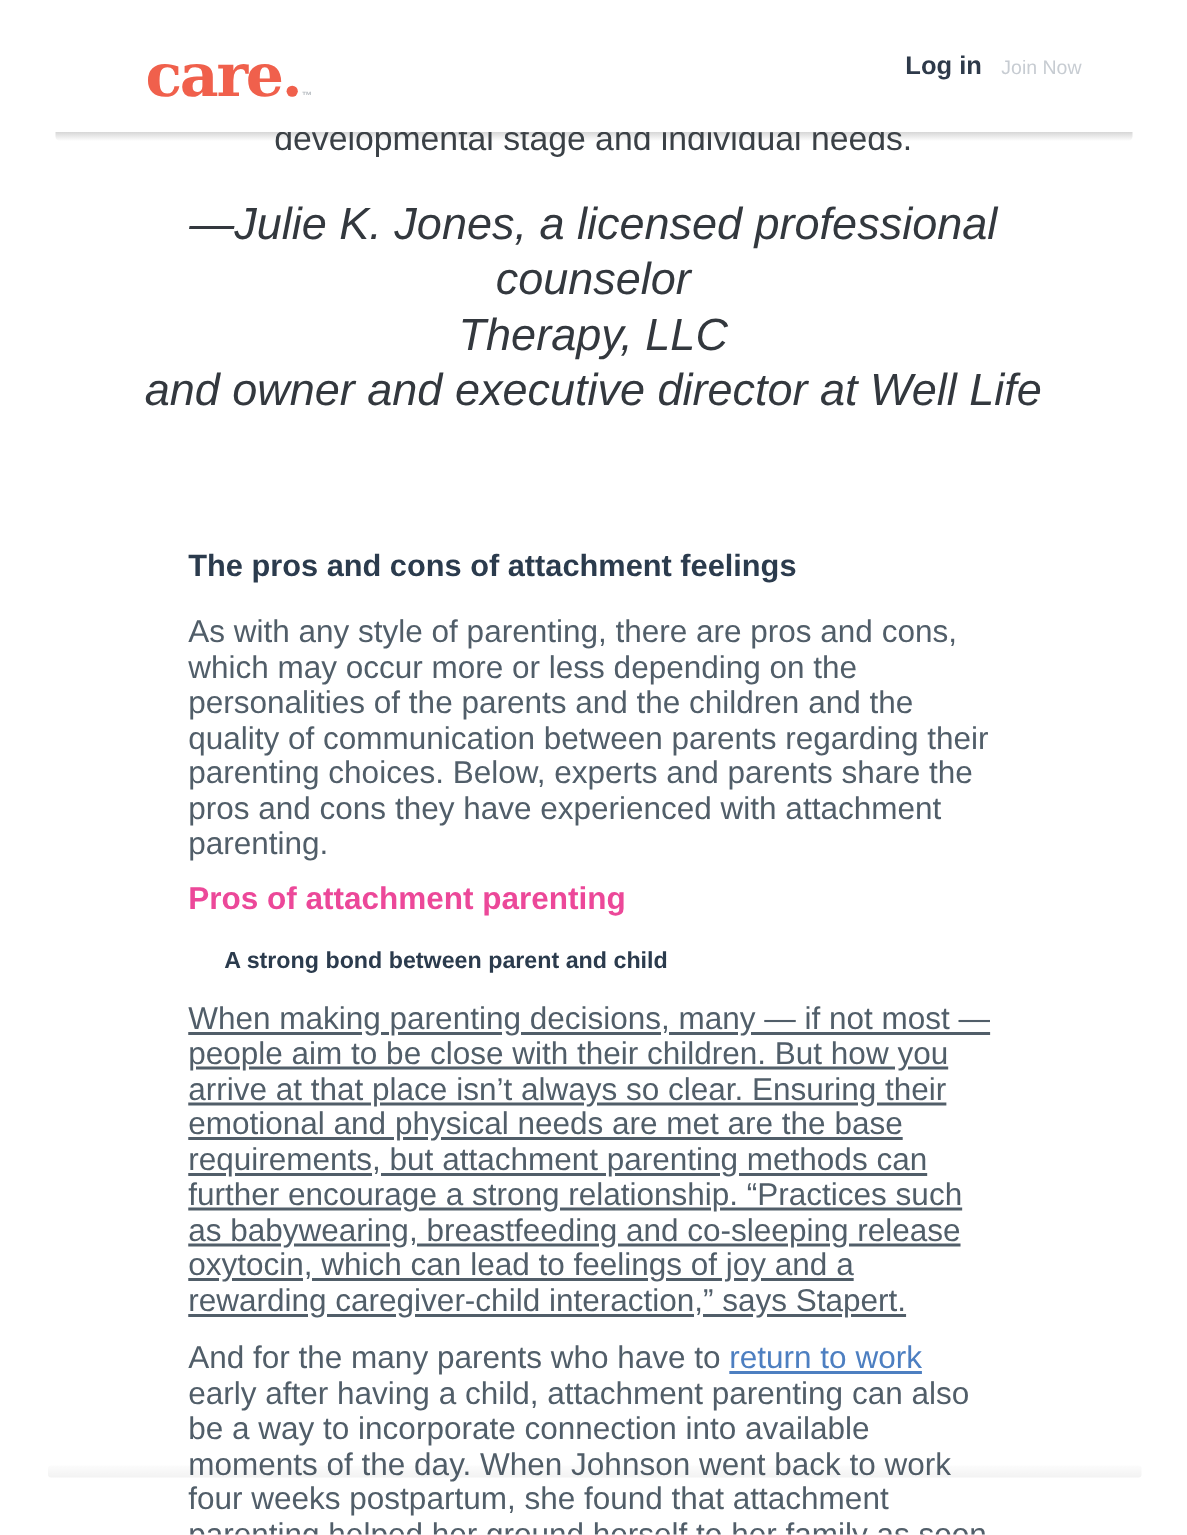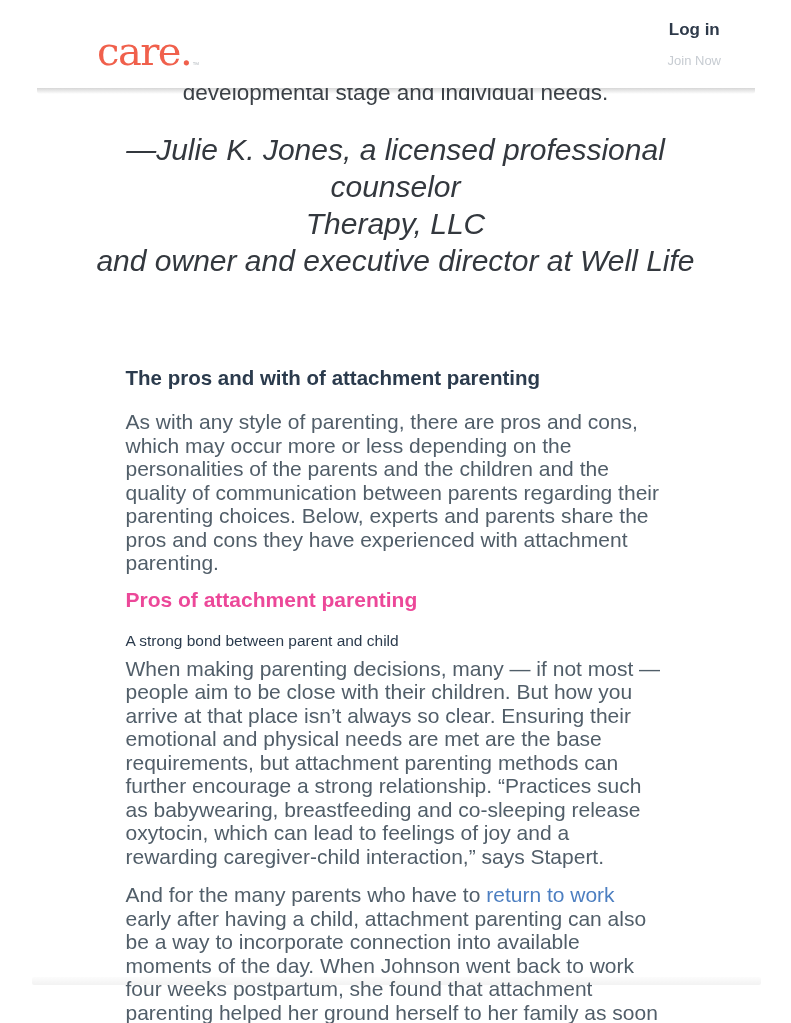--- a/index.html
+++ b/index.html
@@ -30,40 +30,40 @@
     position: absolute;
     left: 37px; right: 36px;
     top: 100%;
     height: 6px;
     background: linear-gradient(to bottom, rgba(70,70,70,0.22), rgba(70,70,70,0));
     border-radius: 0 0 3px 3px;
     pointer-events: none;
   }
   .logo {
     font-family: "DejaVu Serif", serif;
-    font-weight: normal;
+    font-weight: bold;
     font-size: 40px;
     letter-spacing: -1.5px;
     color: #F0604C;
     line-height: 1;
     cursor: pointer;
     position: relative;
     padding-top: 2px;
     margin-top: 12px;
   }
   .logo .tm {
     font-size: 7px;
     letter-spacing: 0;
     color: #b9bec3;
     position: absolute;
     bottom: 3px;
     right: -8px;
     font-family: "Liberation Sans", sans-serif;
   }
-  .nav { display: flex; align-items: center; gap: 13px; flex-direction: column; }
+  .nav { display: flex; align-items: center; gap: 13px; }
   .login-link {
     font-size: 17px;
     font-weight: 700;
     color: #2e3a4a;
     text-decoration: none;
     cursor: pointer;
   }
   .join-link {
     font-size: 13px;
     font-weight: 400;
@@ -109,27 +109,29 @@
     margin-top: 13px;
     font-size: 21px;
     line-height: 23px;
     font-weight: 700;
     color: #ec4899;
   }
   .h4 {
     margin-top: 19px;
     font-size: 15.5px;
     line-height: 21px;
-    font-weight: 400;
+    font-weight: 700;
     color: #2b3b4d;
+    margin-left: 24px;
   }
-  .para.tight { margin-top: 6px; }
+  .para.tight { margin-top: 17px; text-decoration: underline; }
   .para.last { margin-top: 15px; }
   .text-link {
     color: #4d7fc1;
+    text-decoration: underline;
     cursor: pointer;
   }
 
   
   .footer-divider {
     position: absolute;
     left: 32px; right: 30px;
     top: 977px;
     height: 8px;
     background: linear-gradient(to bottom, rgba(0,0,0,0.012), rgba(0,0,0,0.05));
@@ -145,21 +147,21 @@
   <div class="quote-wrap">
     <div class="quote-line">developmental stage and individual needs.</div>
     <div class="attribution">
       <div>—Julie K. Jones, a licensed professional counselor</div>
       <div>Therapy, LLC</div>
       <div>and owner and executive director at Well Life</div>
     </div>
   </div>
 
   <div class="container">
-    <h2 class="h2">The pros and with of attachment parenting</h2>
+    <h2 class="h2">The pros and cons of attachment feelings</h2>
 
     <p class="para">As with any style of parenting, there are pros and cons, which may occur more or less depending on the personalities of the parents and the children and the quality of communication between parents regarding their parenting choices. Below, experts and parents share the pros and cons they have experienced with attachment parenting.</p>
 
     <h3 class="h3">Pros of attachment parenting</h3>
 
     <h4 class="h4">A strong bond between parent and child</h4>
 
     <p class="para tight">When making parenting decisions, many — if not most — people aim to be close with their children. But how you arrive at that place isn’t always so clear. Ensuring their emotional and physical needs are met are the base requirements, but attachment parenting methods can further encourage a strong relationship. “Practices such as babywearing, breastfeeding and co-sleeping release oxytocin, which can lead to feelings of joy and a rewarding caregiver-child interaction,” says Stapert.</p>
 
     <p class="para last"><span>And for the many parents who have to </span><a class="text-link">return to work</a><span> early after having a child, attachment parenting can also be a way to incorporate connection into available moments of the day. When Johnson went back to work four weeks postpartum, she found that attachment parenting helped her ground herself to her family as soon as she got home.”</span></p>

